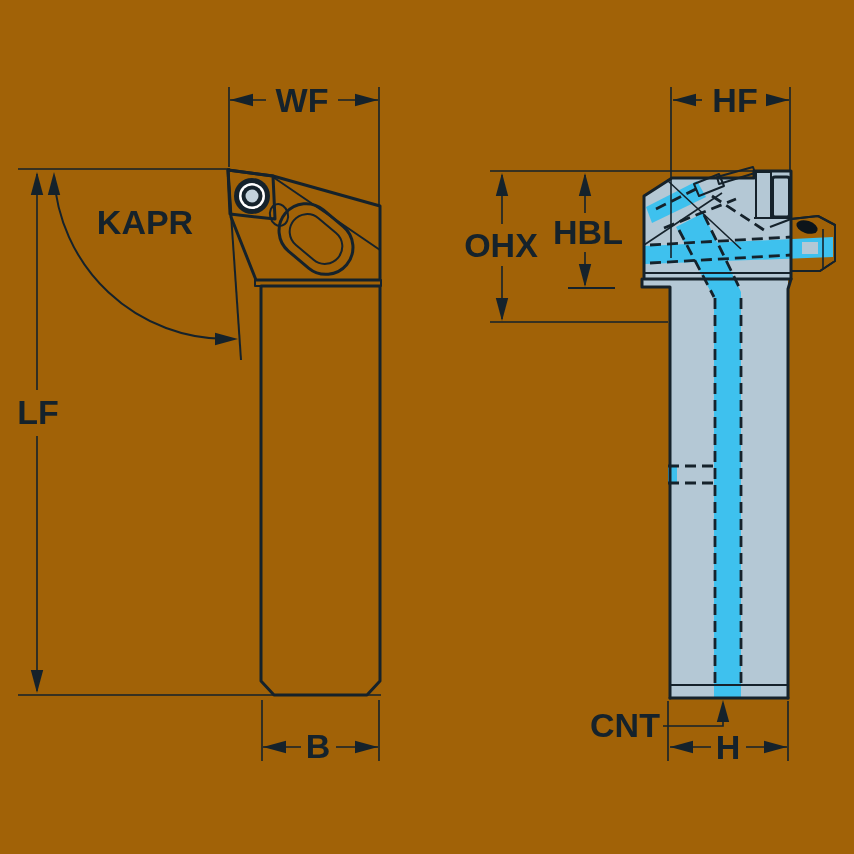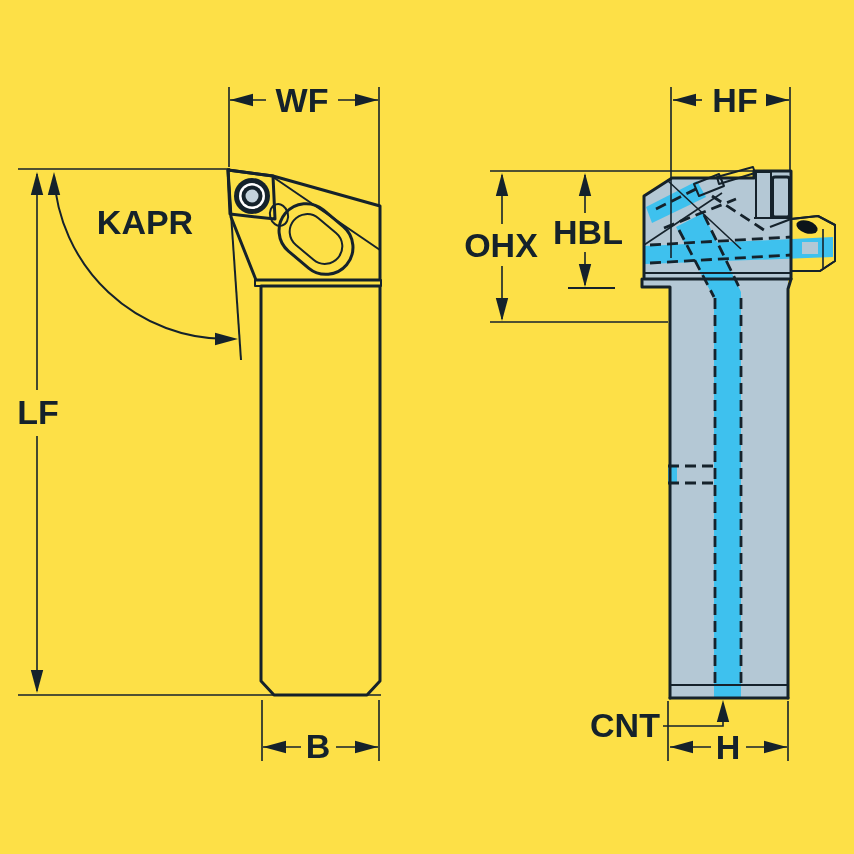--- a/index.html
+++ b/index.html
@@ -1,16 +1,16 @@
 <!DOCTYPE html>
 <html><head>
 <meta charset="utf-8">
 <style>
   html,body{margin:0;padding:0;background:#ffffff;}
-  .canvas{width:854px;height:854px;position:relative;background:#fde047;overflow:hidden;}
+  .canvas{width:854px;height:854px;position:relative;background:#a16207;overflow:hidden;}
   svg{display:block;}
   .dimtext{
     font-family:"Liberation Sans",sans-serif;
     font-weight:bold;
     font-size:34px;
     fill:#15222b;
   }
   .thick{stroke:#15222b;stroke-width:3;fill:none;stroke-linejoin:round;stroke-linecap:round;}
   .mid{stroke:#15222b;stroke-width:2;fill:none;stroke-linejoin:round;}
   .thin{stroke:#15222b;stroke-width:1.6;fill:none;}

